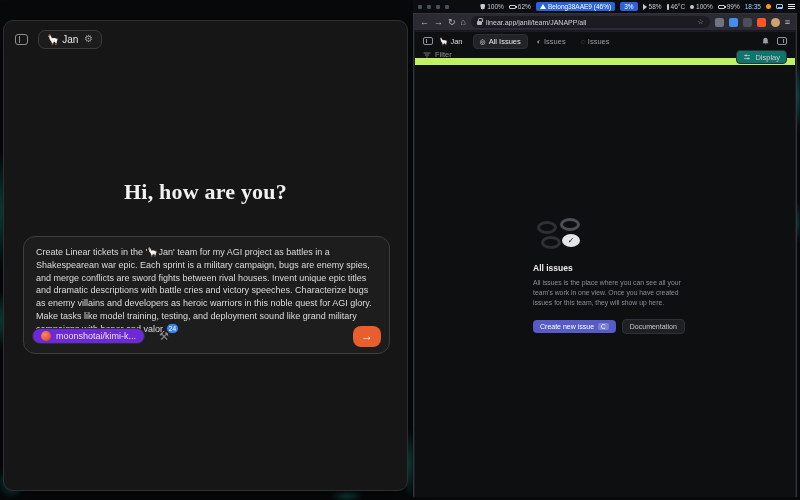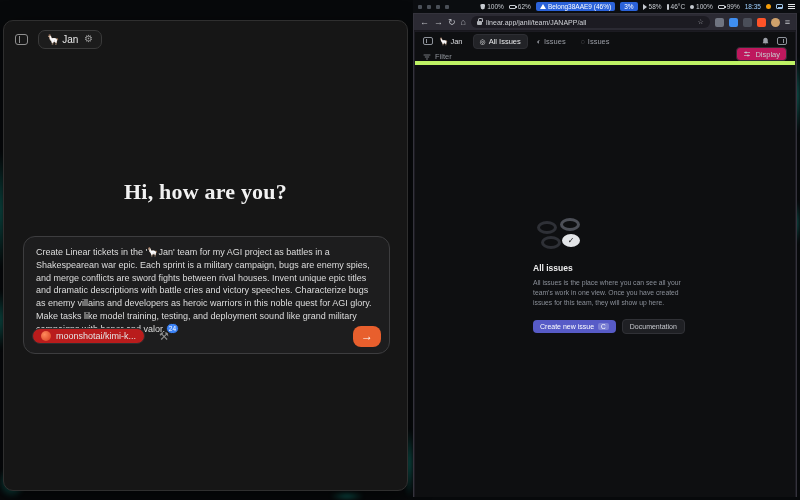--- a/index.html
+++ b/index.html
@@ -13,21 +13,21 @@
   .panel-ic{display:inline-block;width:13px;height:11px;border:1px solid #8f8f8f;border-radius:3px;position:relative}
   .panel-ic::after{content:'';position:absolute;top:1px;bottom:1px;left:3px;width:1px;background:#8f8f8f}
   .team-chip{display:flex;align-items:center;gap:6px;border:1px solid #3a3a3a;background:#1c1c1c;border-radius:7px;padding:3px 8px;font-size:10px;color:#e9e9e9}
   .team-chip .gear{font-size:10px;color:#9a9a9a;line-height:1}
   .chat-hero{position:absolute;top:158px;left:0;right:0;text-align:center}
   .chat-hero h1{font-family:"Liberation Serif","DejaVu Serif",serif;font-weight:600;font-size:22px;color:#f1f1f1;letter-spacing:.2px}
   .chat-hero p{margin-top:13px;font-size:11px;color:#8d929b}
   .prompt-card{position:absolute;left:19px;right:17px;top:215px;height:118px;background:#1d1d1e;border:1px solid #3d3d3f;border-radius:12px;padding:9px 12px 32px}
   .prompt-text{font-size:9px;line-height:1.42;color:#dddddd;text-align:left}
   .prompt-controls{position:absolute;left:8px;right:8px;bottom:6px;height:22px;display:flex;align-items:center;gap:12px}
-  .model-chip{display:flex;align-items:center;gap:5px;background:#b91c1c;border:1px solid #2e2e30;border-radius:11px;padding:2px 8px;font-size:9px;color:#e4e4e4}
+  .model-chip{display:flex;align-items:center;gap:5px;background:#6d28d9;border:1px solid #2e2e30;border-radius:11px;padding:2px 8px;font-size:9px;color:#e4e4e4}
   .model-logo{width:10px;height:10px;border-radius:50%;background:radial-gradient(circle at 35% 35%,#ff8a5c,#d63a1e)}
   .tools-wrap{position:relative;width:14px;height:14px;display:flex;align-items:center;justify-content:center}
   .tools-glyph{font-size:11px;color:#8f8f8f;line-height:1}
   .tools-badge{position:absolute;top:-6px;right:-8px;min-width:12px;height:11px;border-radius:6px;background:#3b82f6;border:1.5px solid #1d1d1e;color:#fff;font-size:6.5px;display:flex;align-items:center;justify-content:center;padding:0 2px}
   .spacer{flex:1}
   .send-btn{width:28px;height:21px;border-radius:8px;background:#e85f2d;color:#fff;display:flex;align-items:center;justify-content:center;font-size:12px}
 
   
   .statusbar{position:absolute;left:413px;top:0;width:387px;height:13px;background:#0b0d10;display:flex;align-items:center;gap:5px;padding:0 5px;font-size:6.5px;color:#c7cbd1}
   .tray-dot{width:4px;height:4px;border-radius:1px;background:#4a4f57}
@@ -69,23 +69,23 @@
   .l-tabs{height:18px;display:flex;align-items:center;gap:6px;padding:0 8px}
   .l-panel{width:10px;height:8px;border:1px solid #8f939b;border-radius:2px;position:relative}
   .l-panel::after{content:'';position:absolute;top:1px;bottom:1px;left:2px;width:1px;background:#8f939b}
   .l-panel.right::after{left:auto;right:2px}
   .l-team{font-size:7.5px;color:#dcdde1;white-space:nowrap}
   .l-tabrow{display:flex;gap:3px;margin-left:4px}
   .l-tab{display:flex;align-items:center;gap:3px;padding:2px 6px;border-radius:4px;font-size:7.5px;color:#9a9da5;white-space:nowrap}
   .l-tab .tg{font-size:7px;line-height:1}
   .l-tab.active{background:#222327;color:#e9eaec;border:1px solid #2d2e33}
   .l-right{margin-left:auto;display:flex;align-items:center;gap:7px}
-  .l-filterbar{height:15px;border-bottom:4px solid #bef264;display:flex;align-items:flex-end;padding:0 8px}
+  .l-filterbar{height:15px;border-bottom:7px solid #bef264;display:flex;align-items:flex-start;padding:0 8px}
   .l-filter{display:flex;align-items:center;gap:4px;font-size:7.5px;color:#8f939a}
-  .l-display{margin-left:auto;display:flex;align-items:center;gap:4px;font-size:7.5px;color:#c7c9ce;border:1px solid #2e2f34;border-radius:4px;padding:1.5px 6px;background:#be185d}
+  .l-display{margin-left:auto;display:flex;align-items:center;gap:4px;font-size:7.5px;color:#c7c9ce;border:1px solid #2e2f34;border-radius:4px;padding:1.5px 6px;background:#0f766e}
   .l-content{position:absolute;top:34px;left:0;right:0;bottom:0}
   .empty{position:absolute;left:118px;top:152px;width:156px}
   .rings{position:relative;height:36px}
   .ring{position:absolute;width:20px;height:13px;border-radius:50%;border:3px solid #2e3036;background:#0e0f11}
   .ring.light{border-color:#4c4f57}
   .ring.check{width:18px;height:13px;border:2px solid #e3e5e8;background:#e3e5e8;display:flex;align-items:center;justify-content:center;color:#131416;font-size:8px;font-weight:bold}
   .e-title{margin-top:9px;font-size:8.5px;font-weight:bold;color:#ededee}
   .e-desc{margin-top:5px;font-size:6.8px;line-height:1.5;color:#8a8f98}
   .e-btns{margin-top:10px;display:flex;gap:6px;align-items:center}
   .btn-primary{display:flex;align-items:center;gap:4px;background:#575bc7;color:#fff;font-size:7px;border-radius:4px;padding:3px 7px;white-space:nowrap}

